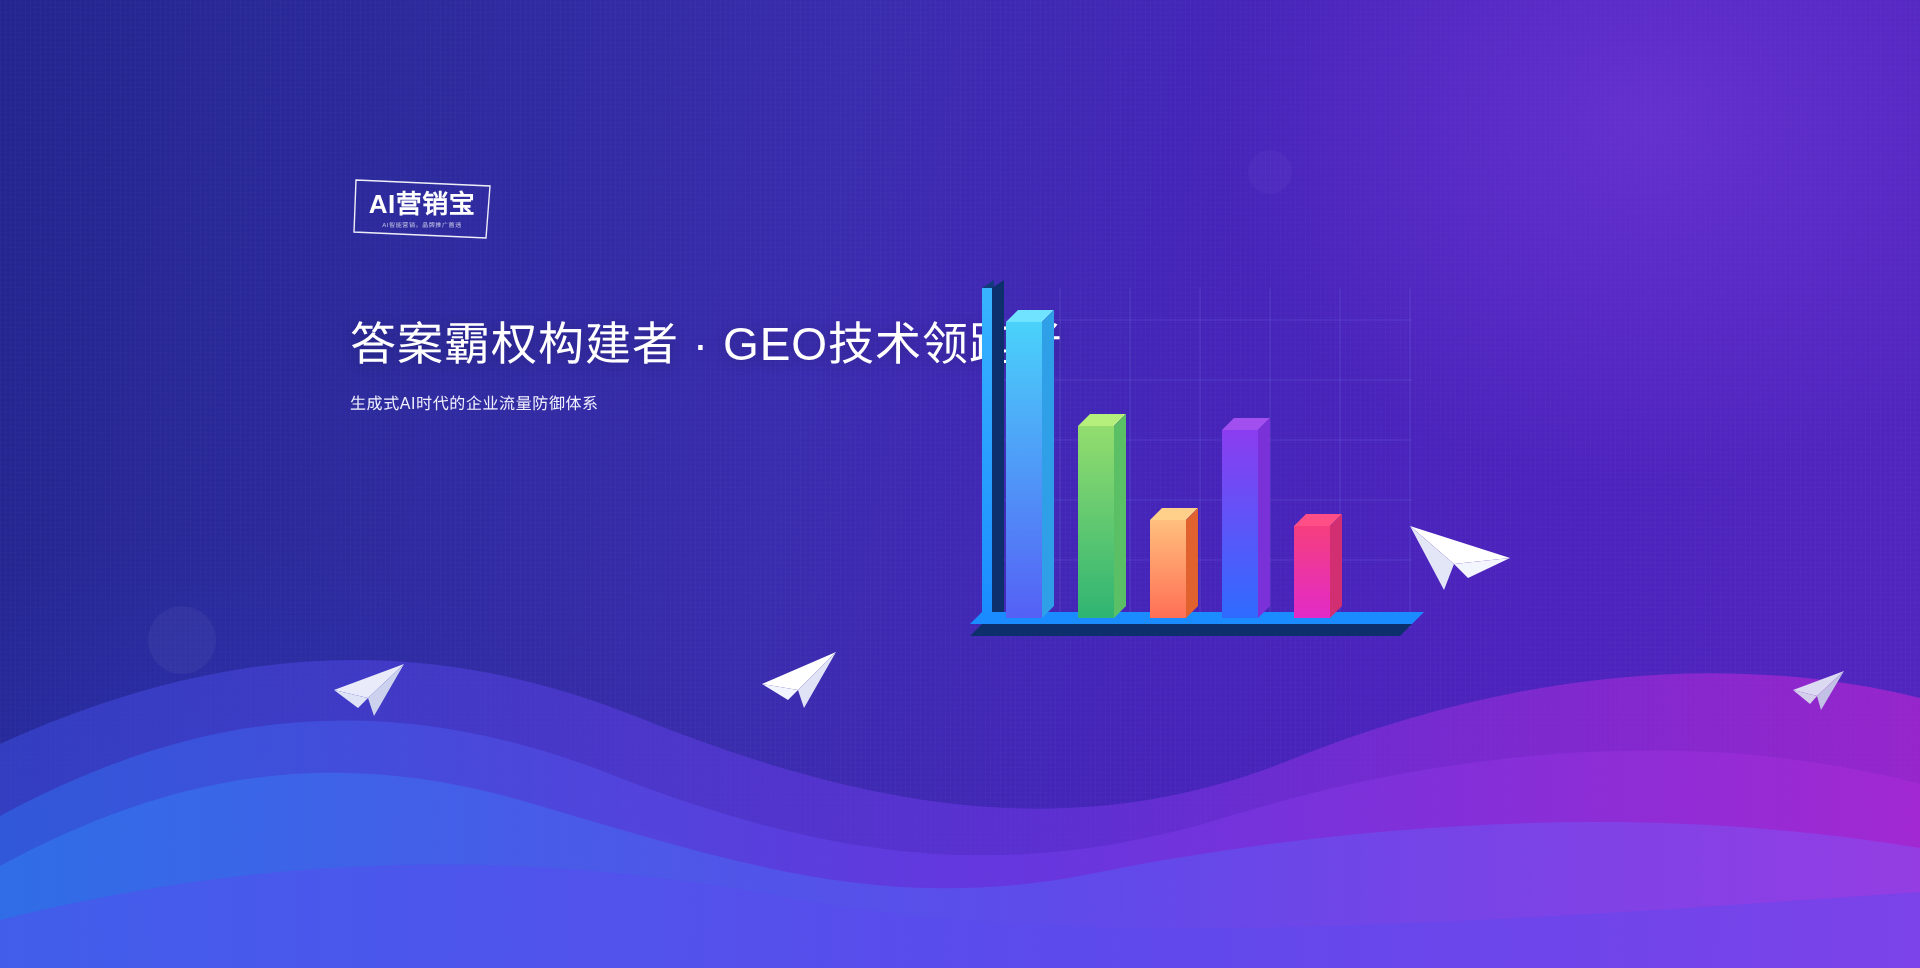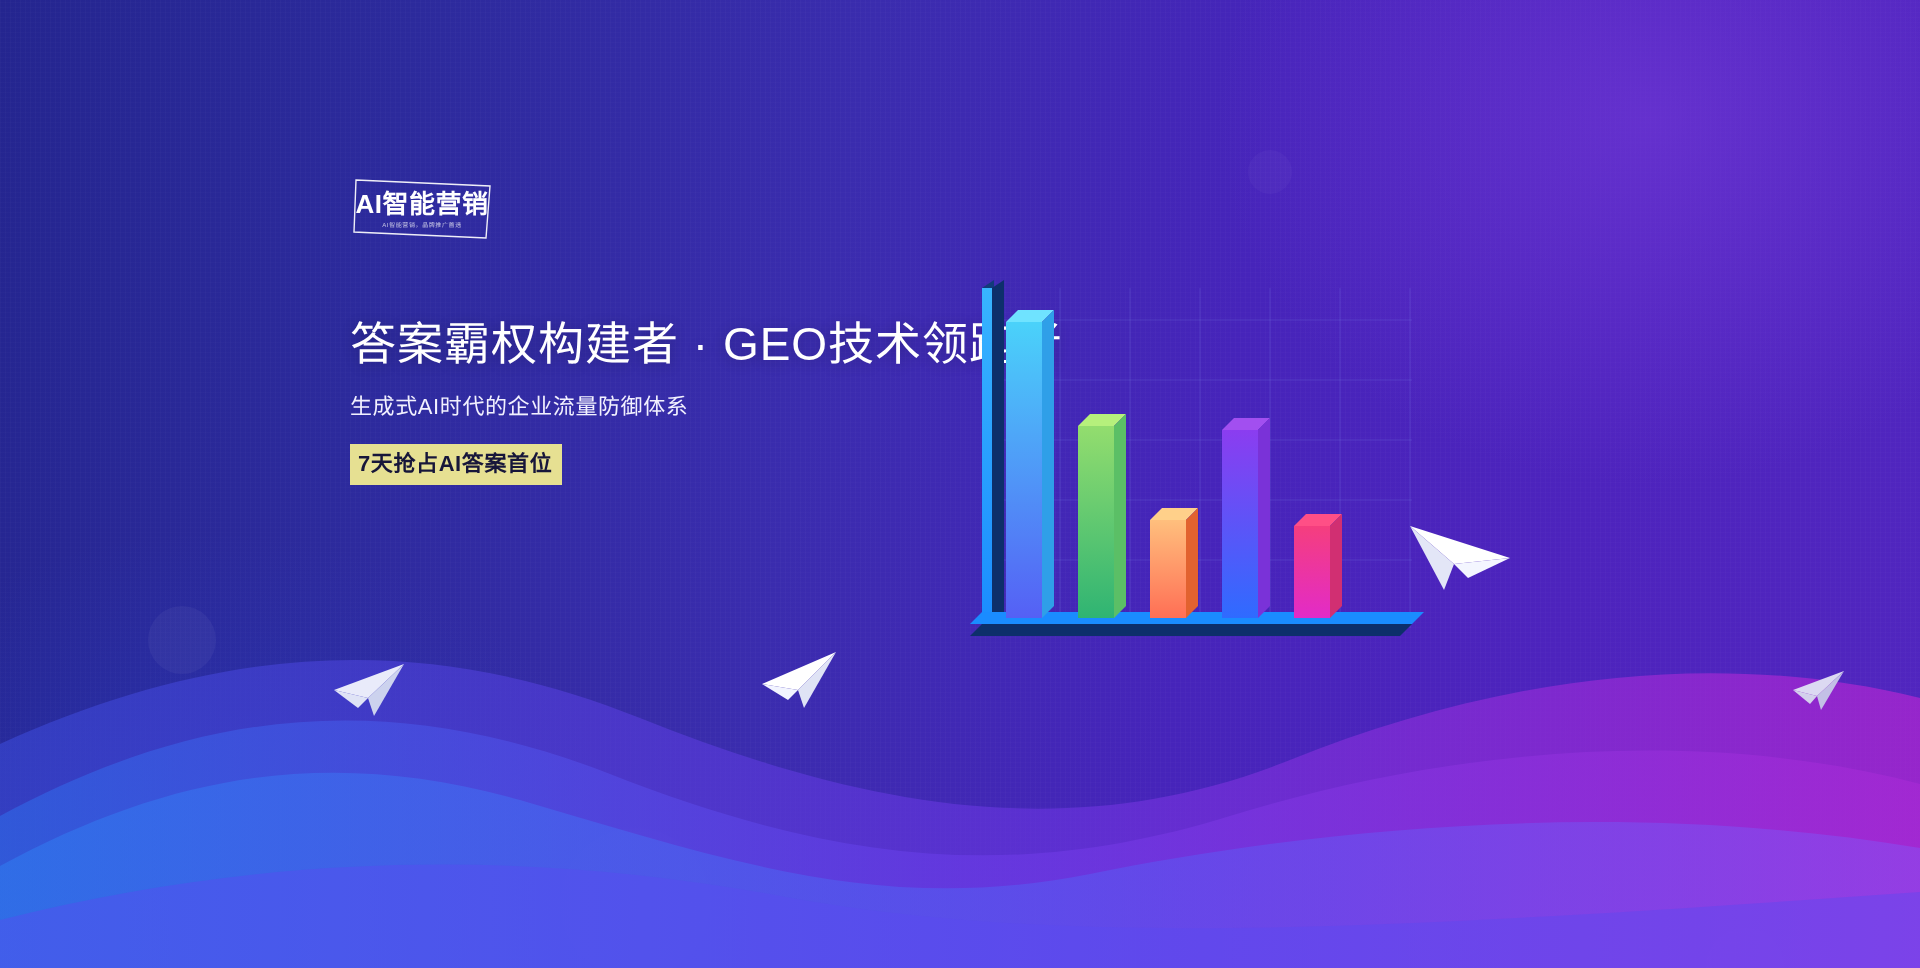--- a/index.html
+++ b/index.html
@@ -115,21 +115,21 @@
     font-size: 46px;
     font-weight: 400;
     line-height: 1.14;
     letter-spacing: 1px;
     white-space: nowrap;
     margin: 0 0 26px 0;
     text-shadow: 0 2px 14px rgba(0,0,0,.22);
   }
   .sub {
     color: #f2f1ff;
-    font-size: 22px;
+    font-size: 16px;
     font-weight: 400;
     line-height: 1;
     letter-spacing: .6px;
     margin: 0 0 30px 0;
     white-space: nowrap;
   }
   .sub.tight { margin-bottom: 26px; }
   .highlight-row { margin: 0 0 30px 0; }
   .highlight {
     display: inline-block;
@@ -213,30 +213,27 @@
       <path d="M0,372 C 260,306 520,300 780,348 C 1060,400 1380,382 1920,344 L1920,420 L0,420 Z" fill="#5a4bf0" opacity="0.42"></path>
     </svg>
   </div>
 
   <div class="logo">
     <div class="logo-frame">
       <svg viewBox="0 0 140 62">
         <polygon points="4,2 138,8 134,60 2,54" fill="none" stroke="#ffffff" stroke-width="1.4" opacity=".92"></polygon>
       </svg>
     </div>
-    <div class="logo-word">AI智能营销</div>
+    <div class="logo-word">AI营销宝</div>
     <div class="logo-tagline">AI智能营销，品牌推广首选</div>
   </div>
 
   <div class="copy">
     <h1 class="headline">答案霸权构建者 · GEO技术领跑者</h1>
     <p class="sub tight">生成式AI时代的企业流量防御体系</p>
-    <div class="highlight-row">
-      <span class="highlight">7天抢占AI答案首位</span>
-    </div>
   </div>
 
   <div class="chart">
     <svg viewBox="0 0 470 400">
       <defs>
         <linearGradient id="g1f" x1="0" y1="0" x2="0" y2="1">
           <stop offset="0" stop-color="#4ad2fa"></stop>
             <stop offset="1" stop-color="#5560f5"></stop>
         </linearGradient>
         <linearGradient id="g2f" x1="0" y1="0" x2="0" y2="1">

